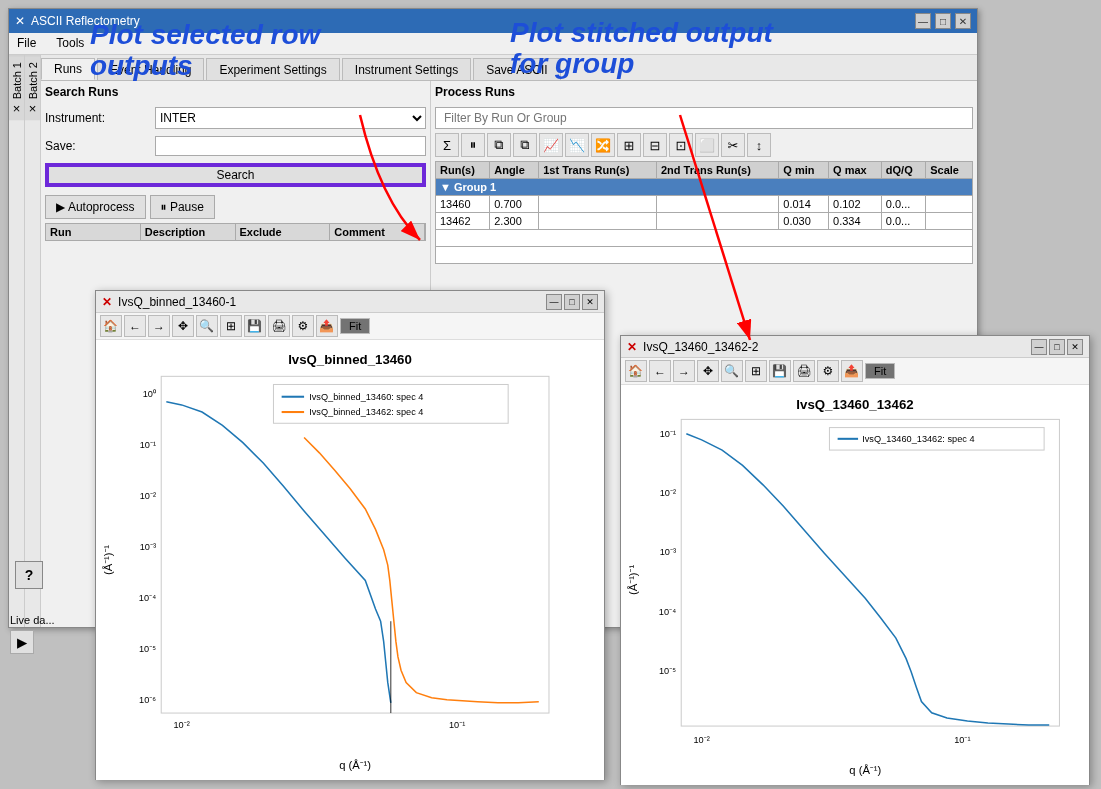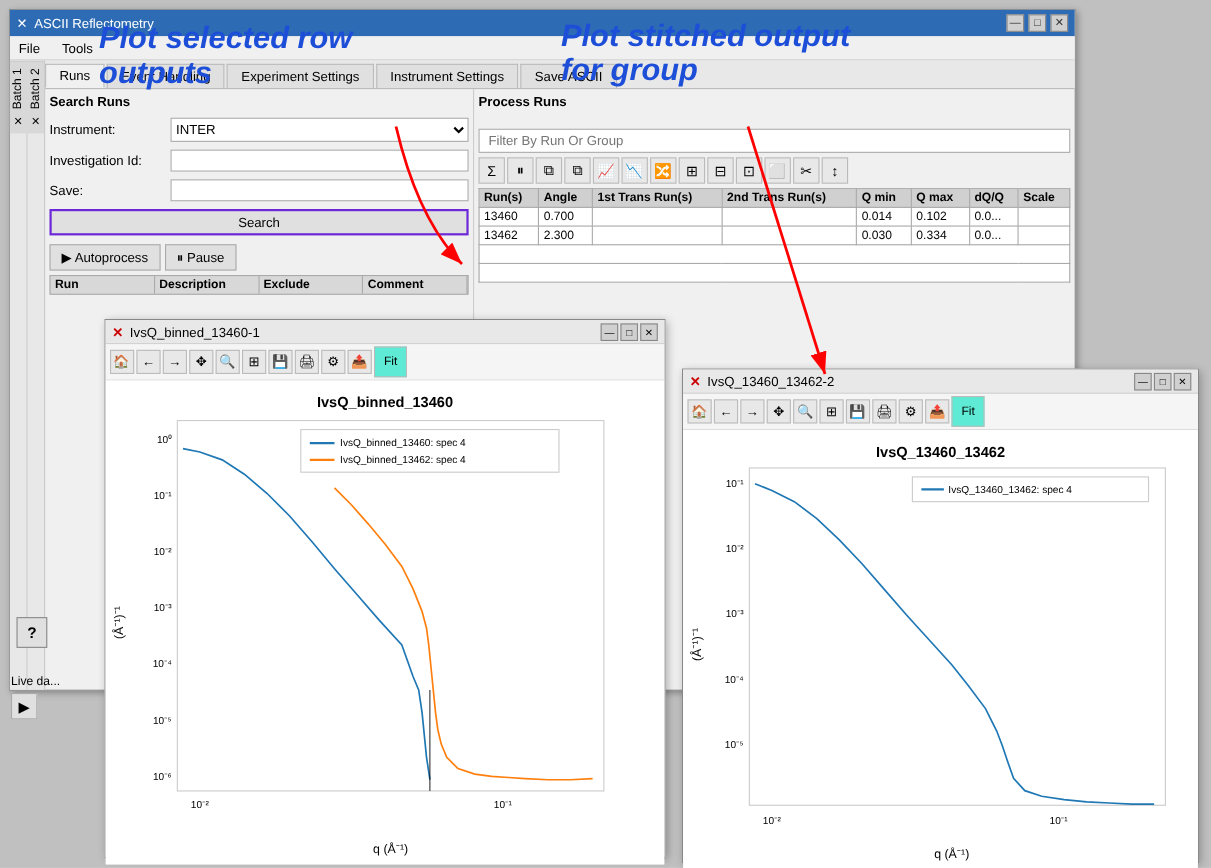--- a/index.html
+++ b/index.html
@@ -6,21 +6,21 @@
     body { font-family: 'Segoe UI', Arial, sans-serif; font-size: 12px; background: #c0c0c0; width: 1101px; height: 789px; overflow: hidden; position: relative; }
 
     
     .main-window { position: absolute; top: 8px; left: 8px; width: 970px; height: 620px; background: #f0f0f0; border: 1px solid #888; box-shadow: 2px 2px 6px rgba(0,0,0,0.3); }
     .title-bar { background: #2d6bb5; color: white; padding: 3px 6px; display: flex; align-items: center; justify-content: space-between; height: 24px; }
     .title-bar-title { font-size: 12px; display: flex; align-items: center; gap: 6px; }
     .title-bar-controls { display: flex; gap: 4px; }
     .title-btn { width: 16px; height: 16px; background: #d0d0d0; border: 1px solid #888; cursor: pointer; font-size: 10px; display: flex; align-items: center; justify-content: center; color: #333; }
 
     
-    .menu-bar { background: #f0f0f0; padding: 2px 4px; display: flex; gap: 12px; border-bottom: 1px solid #ccc; height: 22px; align-items: center; }
+    .menu-bar { background: #f0f0f0; padding: 2px 4px; display: flex; gap: 12px; border-bottom: 1px solid #ccc; height: 22px; }
     .menu-item { font-size: 12px; cursor: pointer; padding: 1px 4px; }
 
     
     .app-body { display: flex; height: calc(100% - 46px); }
     .batch-sidebar { display: flex; flex-direction: row; width: 32px; background: #e8e8e8; border-right: 1px solid #ccc; }
     .batch-col { display: flex; flex-direction: column; width: 16px; border-right: 1px solid #ccc; }
     .batch-tab { writing-mode: vertical-rl; transform: rotate(180deg); font-size: 11px; padding: 6px 2px; cursor: pointer; background: #d8d8d8; border-bottom: 1px solid #ccc; display: flex; align-items: center; gap: 4px; }
     .batch-close { font-size: 10px; writing-mode: horizontal-tb; transform: none; }
 
     
@@ -35,30 +35,30 @@
     .inner-content { display: flex; flex: 1; }
     .left-panel { width: 390px; border-right: 1px solid #ccc; display: flex; flex-direction: column; padding: 4px; gap: 4px; }
     .right-panel { flex: 1; display: flex; flex-direction: column; padding: 4px; }
 
     
     .section-title { font-weight: bold; font-size: 12px; margin-bottom: 4px; }
     .form-row { display: flex; align-items: center; margin-bottom: 3px; }
     .form-label { width: 110px; font-size: 12px; }
     .form-input { flex: 1; height: 20px; border: 1px solid #aaa; padding: 1px 4px; font-size: 12px; background: white; }
     .form-select { flex: 1; height: 22px; border: 1px solid #aaa; font-size: 12px; background: white; }
-    .search-btn { width: 100%; height: 24px; background: #e0e0e0; border: 2px solid #6d28d9; cursor: pointer; font-size: 12px; }
+    .search-btn { width: 100%; height: 24px; background: #e0e0e0; border: 4px solid #6d28d9; cursor: pointer; font-size: 12px; }
 
     .button-row { display: flex; gap: 4px; margin-top: 4px; }
     .btn { height: 24px; padding: 0 10px; background: #e0e0e0; border: 1px solid #aaa; cursor: pointer; font-size: 12px; display: flex; align-items: center; gap: 4px; }
 
     .col-headers { display: flex; background: #d8d8d8; border: 1px solid #aaa; font-size: 11px; }
     .col-h { padding: 2px 4px; border-right: 1px solid #aaa; flex: 1; font-weight: bold; }
 
     
-    .process-title { font-weight: bold; font-size: 12px; margin-bottom: 18px; }
+    .process-title { font-weight: bold; font-size: 12px; margin-bottom: 8px; }
     .filter-input { width: 100%; height: 22px; border: 1px solid #aaa; padding: 1px 8px; font-size: 12px; background: white; margin-bottom: 4px; }
 
     
     .toolbar { display: flex; gap: 2px; margin-bottom: 4px; align-items: center; flex-wrap: wrap; }
     .tool-btn { width: 24px; height: 24px; background: #e8e8e8; border: 1px solid #bbb; cursor: pointer; display: flex; align-items: center; justify-content: center; font-size: 13px; }
 
     
     .data-table { border: 1px solid #aaa; width: 100%; font-size: 11px; border-collapse: collapse; }
     .data-table th { background: #d0d0d0; padding: 2px 4px; border: 1px solid #aaa; font-weight: bold; text-align: left; }
     .data-table td { padding: 2px 4px; border: 1px solid #aaa; }
@@ -70,21 +70,21 @@
     .arrow-svg { position: absolute; pointer-events: none; z-index: 99; }
 
     
     .plot-window { position: absolute; background: white; border: 1px solid #888; box-shadow: 2px 2px 8px rgba(0,0,0,0.3); }
     .plot-title-bar { background: #e8e8e8; padding: 2px 6px; display: flex; align-items: center; justify-content: space-between; height: 22px; border-bottom: 1px solid #ccc; }
     .plot-title-text { font-size: 12px; display: flex; align-items: center; gap: 6px; }
     .plot-controls { display: flex; gap: 2px; }
     .plot-btn { width: 16px; height: 16px; background: #d0d0d0; border: 1px solid #888; cursor: pointer; font-size: 9px; display: flex; align-items: center; justify-content: center; }
     .plot-toolbar { display: flex; gap: 2px; padding: 2px 4px; background: #f5f5f5; border-bottom: 1px solid #ddd; align-items: center; }
     .plot-tool { width: 22px; height: 22px; background: #e8e8e8; border: 1px solid #bbb; cursor: pointer; display: flex; align-items: center; justify-content: center; font-size: 12px; }
-    .fit-btn { padding: 0 8px; height: 28px; background: #5eead4; border: 1px solid #bbb; cursor: pointer; font-size: 11px; text-align: center; }
+    .fit-btn { padding: 0 8px; height: 16px; background: #737373; border: 1px solid #bbb; cursor: pointer; font-size: 11px; text-align: center; }
     .plot-area { padding: 4px; background: white; }
 
     
     .help-btn { position: absolute; bottom: 20px; left: 20px; width: 28px; height: 28px; background: #e0e0e0; border: 1px solid #888; cursor: pointer; display: flex; align-items: center; justify-content: center; font-size: 14px; font-weight: bold; }
   </style>
 </head>
 <body>
 
 <div class="main-window">
 
@@ -134,24 +134,20 @@
 
       <div class="inner-content">
 
         <div class="left-panel">
           <div class="section-title">Search Runs</div>
           <div class="form-row">
             <span class="form-label">Instrument:</span>
             <select class="form-select">
               <option>INTER</option>
             </select>
-          </div>
-          <div class="form-row">
-            <span class="form-label">Investigation Id:</span>
-            <input class="form-input" type="text" value="" style="">
           </div>
           <div class="form-row">
             <span class="form-label">Save:</span>
             <input class="form-input" type="text" value="" style="">
           </div>
           <button class="search-btn">Search</button>
 
           <div class="button-row">
             <button class="btn">▶ Autoprocess</button>
             <button class="btn">⏸ Pause</button>
@@ -193,20 +189,23 @@
                 <th>1st Trans Run(s)</th>
                 <th>2nd Trans Run(s)</th>
                 <th>Q min</th>
                 <th>Q max</th>
                 <th>dQ/Q</th>
                 <th>Scale</th>
               </tr>
             </thead>
             <tbody>
 
+              <tr class="group-row">
+                <td colspan="8">▼ Group 1</td>
+              </tr>
               <tr class="data-row">
                 <td>13460</td>
                 <td>0.700</td>
                 <td></td>
                 <td></td>
                 <td>0.014</td>
                 <td>0.102</td>
                 <td>0.0...</td>
                 <td></td>
               </tr>

